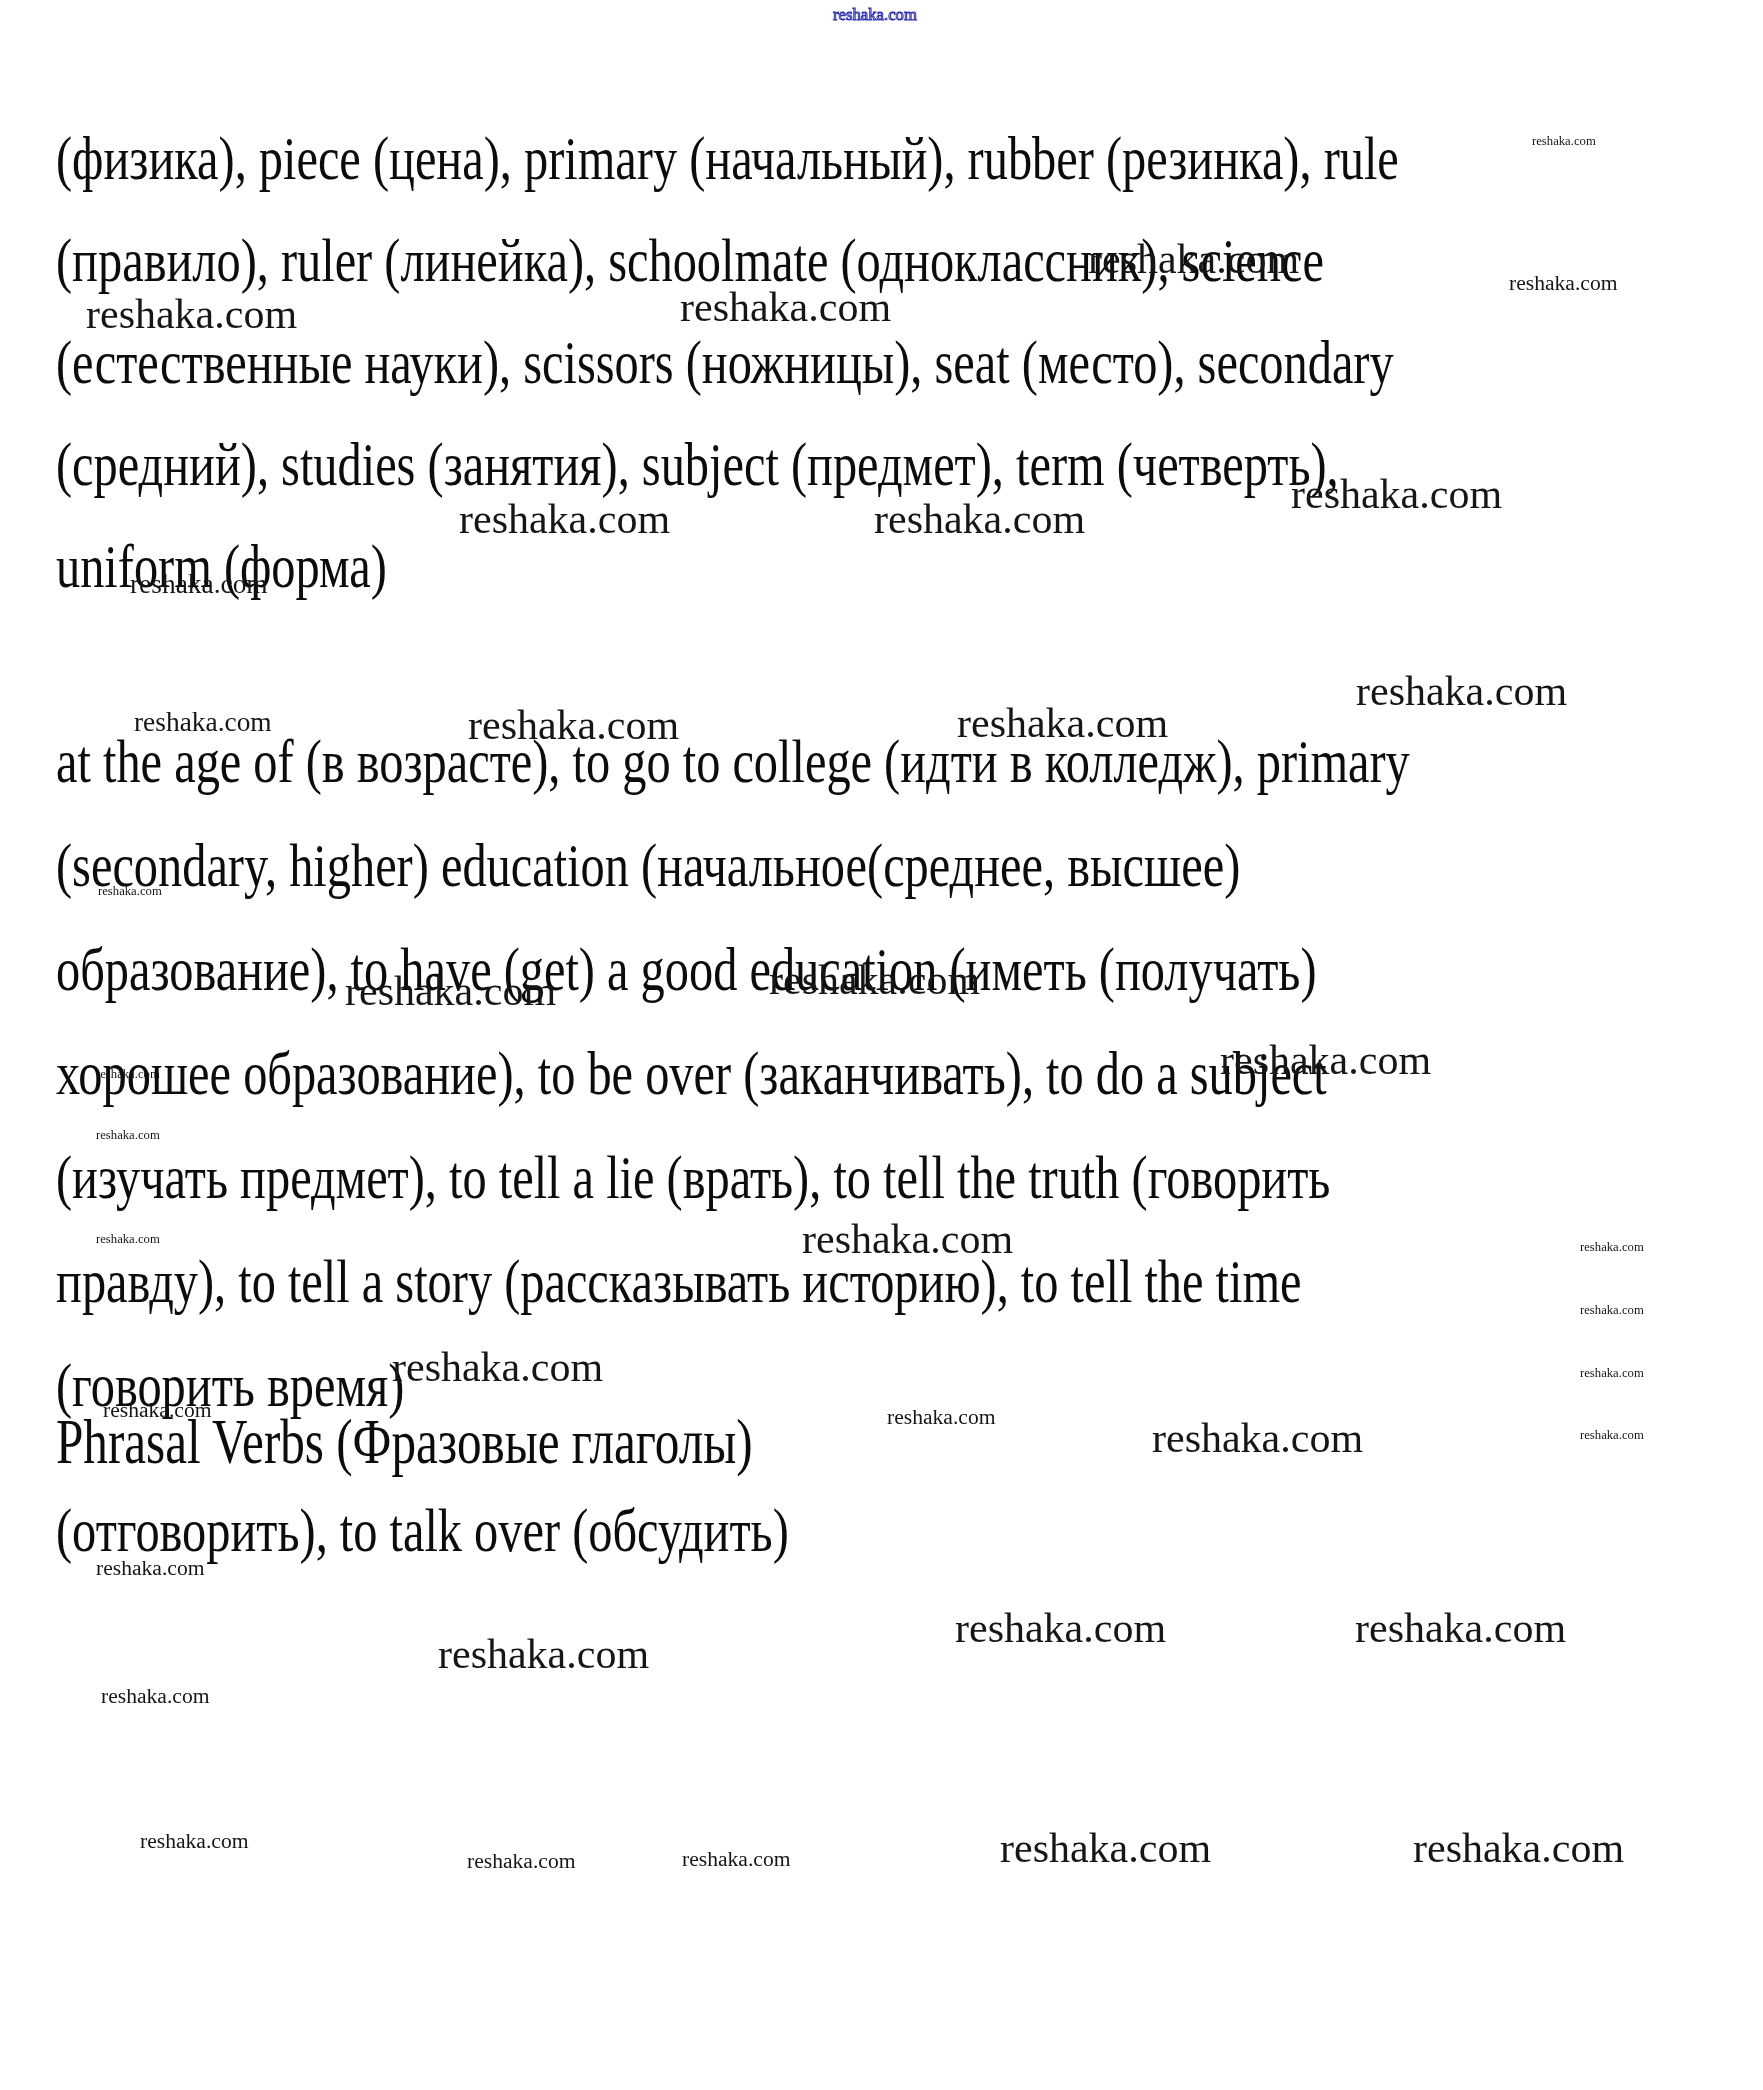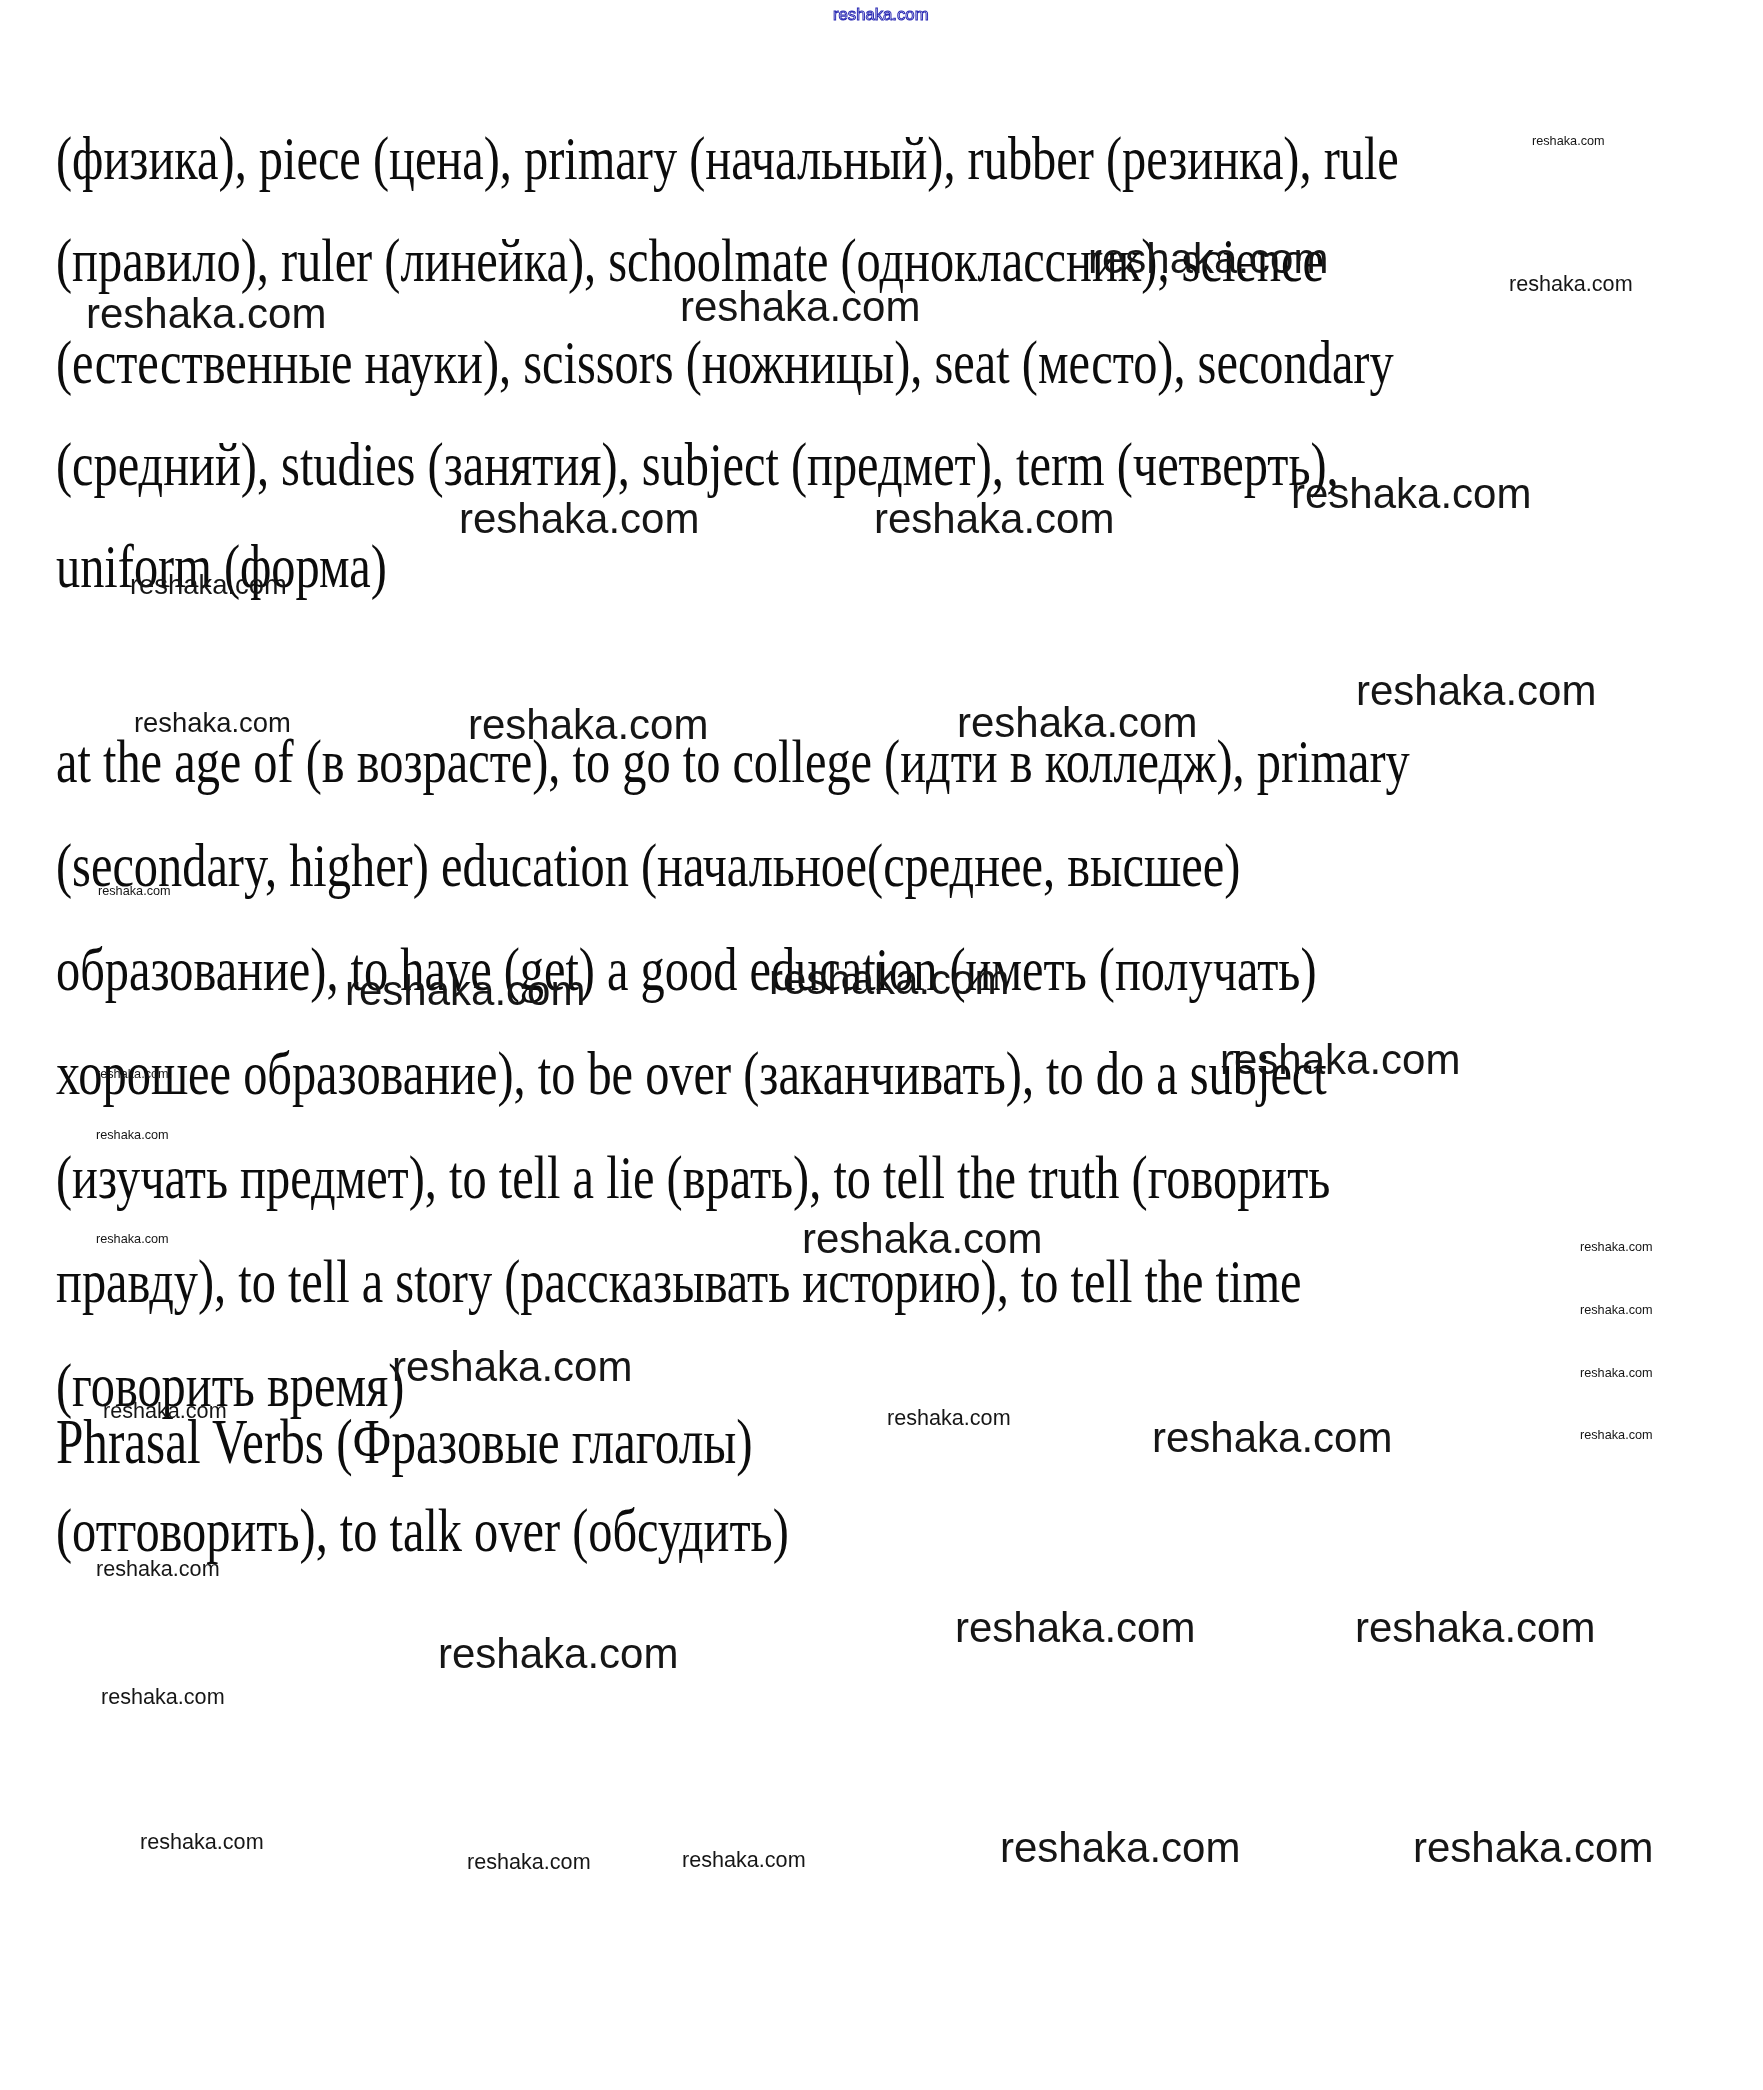--- a/index.html
+++ b/index.html
@@ -19,21 +19,21 @@
     display:inline-block;
     font-size:62px;
     transform:scaleX(0.78);
     transform-origin:0 50%;
     white-space:pre;
   }
   .hd .ts { font-size:63px; }
   
   .wm {
     position:absolute;
-    font-family:Liberation Sans, sans-serif;
+    font-family:Liberation Serif, serif;
     color:var(--wm-color,#161616);
     white-space:nowrap;
     line-height:1;
     letter-spacing:0;
   }
   .wm.xl { font-size:42px; }
   .wm.md { font-size:27.4px; }
   .wm.sm { font-size:21.6px; }
   .wm.xs { font-size:12.7px; }
   .wm.blue { font-size:16.7px; color:var(--wm-blue,#2b2bb4); }

